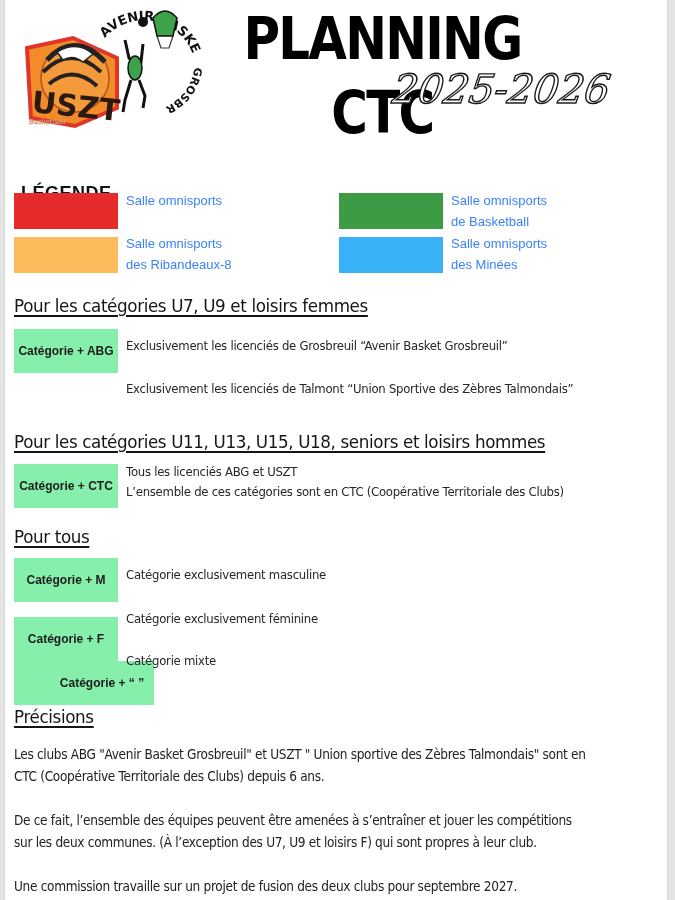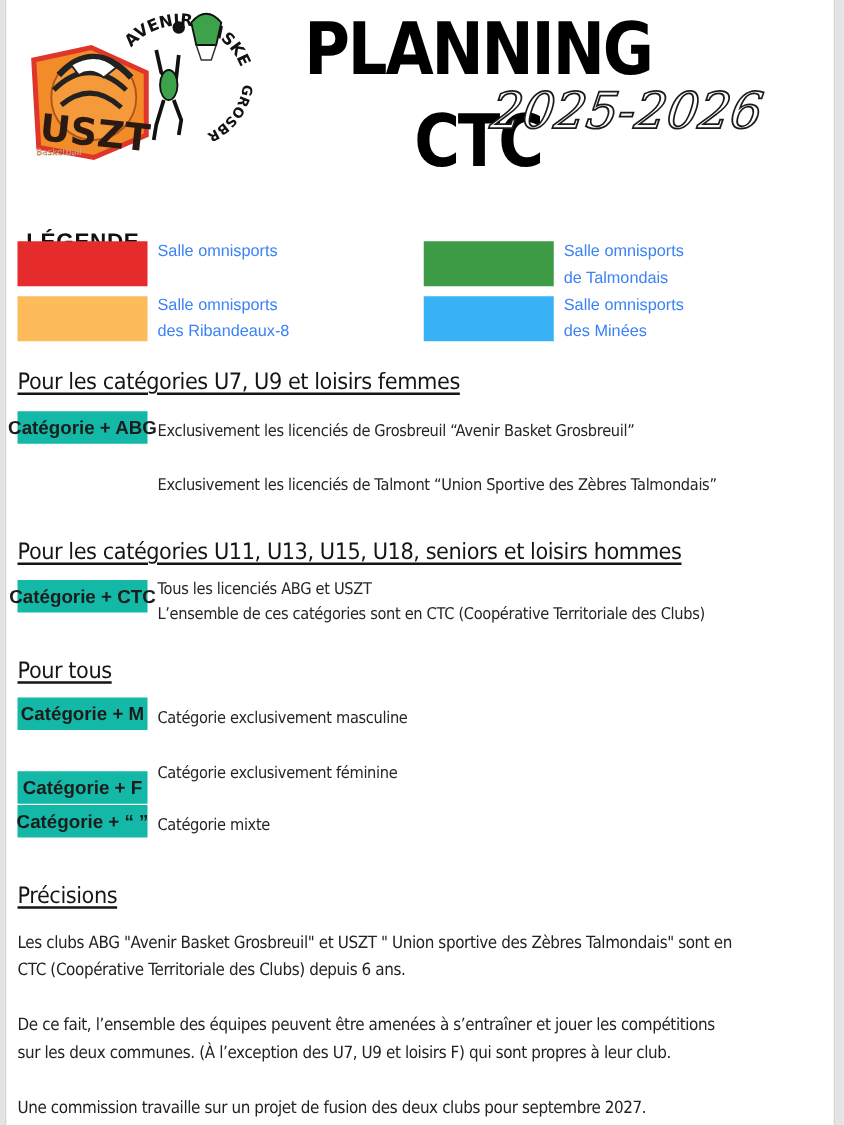--- a/index.html
+++ b/index.html
@@ -46,23 +46,23 @@
   
   .section-h {
     font-family: "DejaVu Sans", sans-serif; font-size: 18px; color: #151515;
     text-decoration: underline; text-decoration-thickness: 1.5px;
     text-underline-offset: 3px; letter-spacing: -0.4px;
     transform: scaleX(0.93); transform-origin: left top; white-space: nowrap;
   }
 
   
   .tag {
-    background: #14b8a6; width: 104px; height: 26px;
+    background: #86efac; width: 104px; height: 44px;
     display: flex; align-items: center; justify-content: center;
-    font-weight: 700; font-size: 15px; color: #1c1c1c; white-space: nowrap;
+    font-weight: 700; font-size: 12px; color: #1c1c1c; white-space: nowrap;
   }
   .desc {
     font-family: "DejaVu Sans", sans-serif; font-size: 13px; line-height: 20px;
     color: #262626; white-space: nowrap; letter-spacing: -0.3px;
     transform: scaleX(0.9); transform-origin: left top;
   }
   .para {
     font-family: "DejaVu Sans", sans-serif; font-size: 13.5px; line-height: 22px;
     color: #222; white-space: nowrap; letter-spacing: -0.35px;
     transform: scaleX(0.9); transform-origin: left top;
@@ -110,21 +110,21 @@
   <div class="abs legend-title">LÉGENDE</div>
 
   <div class="abs swatch" style="left:9px; top:193px; background:#e52b2b;"></div>
   <div class="abs legend-label" style="left:121px; top:190px;">
     <div>Salle omnisports</div>
   </div>
 
   <div class="abs swatch" style="left:334px; top:193px; background:#3d9a45;"></div>
   <div class="abs legend-label" style="left:446px; top:190px;">
     <div>Salle omnisports</div>
-    <div>de Talmondais</div>
+    <div>de Basketball</div>
   </div>
 
   <div class="abs swatch" style="left:9px; top:237px; background:#fdbb5c;"></div>
   <div class="abs legend-label" style="left:121px; top:233px;">
     <div>Salle omnisports</div>
     <div>des Ribandeaux-8</div>
   </div>
 
   <div class="abs swatch" style="left:334px; top:237px; background:#38b1f6;"></div>
   <div class="abs legend-label" style="left:446px; top:233px;">
@@ -140,21 +140,21 @@
   <div class="abs section-h" style="left:9px; top:431px;">Pour les catégories U11, U13, U15, U18, seniors et loisirs hommes</div>
   <div class="abs tag" style="left:9px; top:464px;">Catégorie + CTC</div>
   <div class="abs desc" style="left:121px; top:462px;">Tous les licenciés ABG et USZT</div>
   <div class="abs desc" style="left:121px; top:482px;">L’ensemble de ces catégories sont en CTC (Coopérative Territoriale des Clubs)</div>
 
   <div class="abs section-h" style="left:9px; top:526px;">Pour tous</div>
   <div class="abs tag" style="left:9px; top:558px;">Catégorie + M</div>
   <div class="abs desc" style="left:121px; top:565px;">Catégorie exclusivement masculine</div>
   <div class="abs tag" style="left:9px; top:602px;margin-top:15px;">Catégorie + F</div>
   <div class="abs desc" style="left:121px; top:609px;">Catégorie exclusivement féminine</div>
-  <div class="abs tag" style="left:9px; top:644px;">Catégorie + “   ”</div>
+  <div class="abs tag" style="left:9px; top:661px;padding-left:36px;">Catégorie + “   ”</div>
   <div class="abs desc" style="left:121px; top:651px;">Catégorie mixte</div>
 
   <div class="abs section-h" style="left:9px; top:706px;">Précisions</div>
   <div class="abs para" style="left:9px; top:743px;">
     <div>Les clubs ABG "Avenir Basket Grosbreuil" et USZT " Union sportive des Zèbres Talmondais" sont en</div>
     <div>CTC (Coopérative Territoriale des Clubs) depuis 6 ans.</div>
   </div>
   <div class="abs para" style="left:9px; top:809px;">
     <div>De ce fait, l’ensemble des équipes peuvent être amenées à s’entraîner et jouer les compétitions</div>
     <div>sur les deux communes. (À l’exception des U7, U9 et loisirs F) qui sont propres à leur club.</div>

